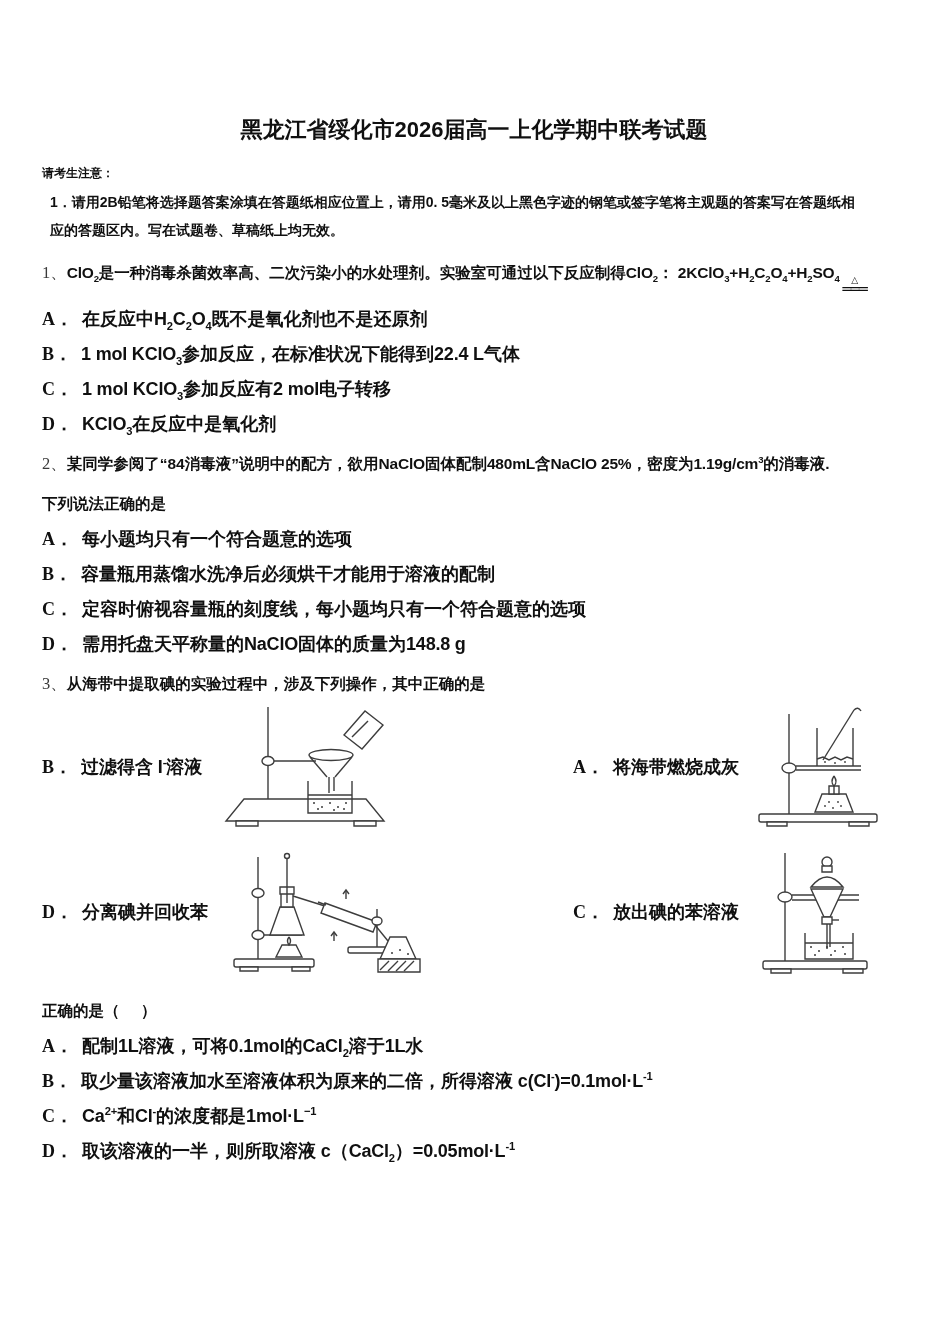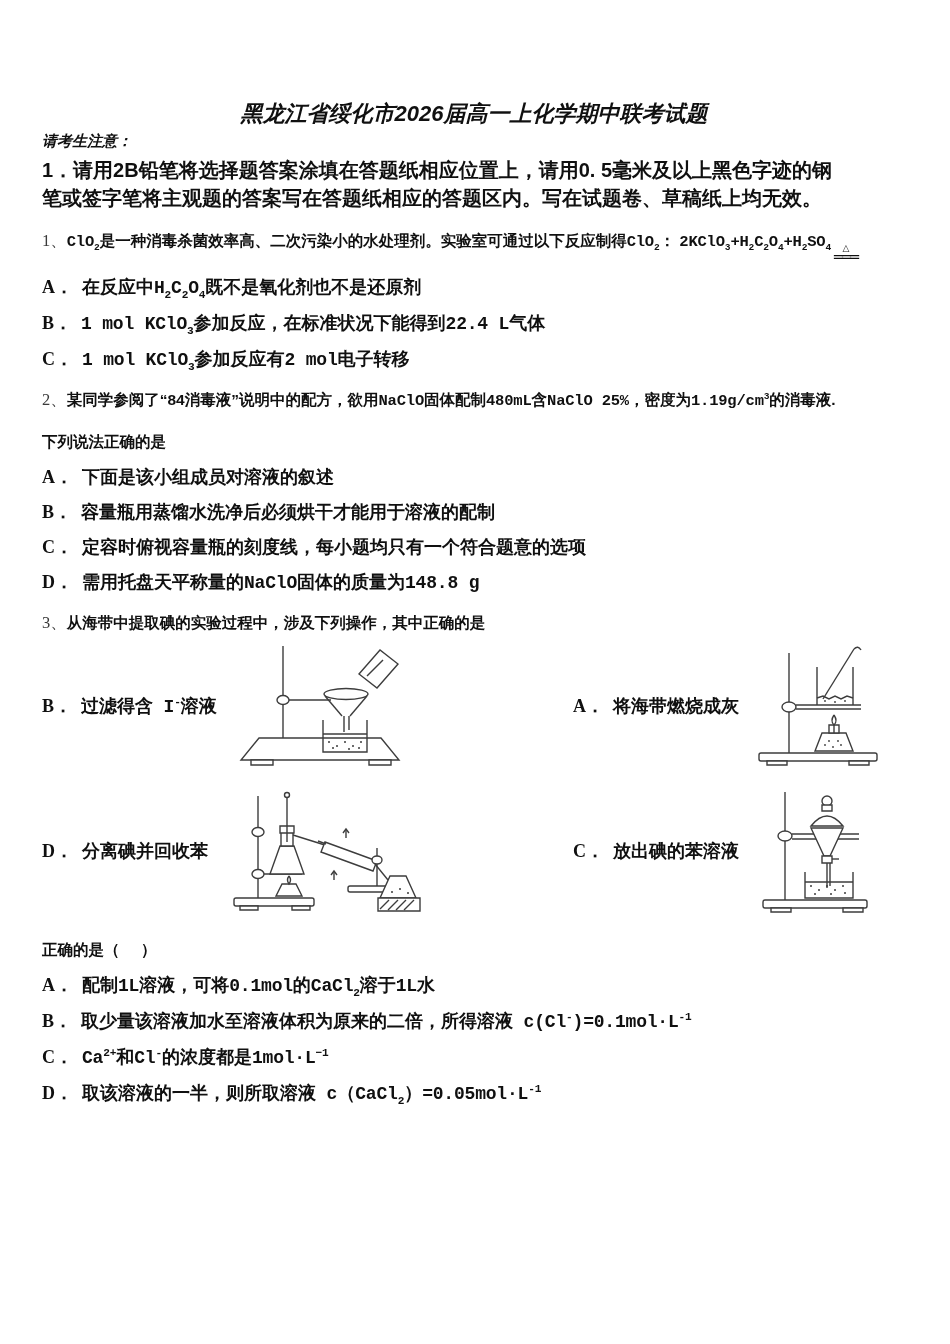--- a/index.html
+++ b/index.html
@@ -5,30 +5,30 @@
   html,body{margin:0;padding:0;background:#fff;}
   body{
     width:950px;height:1344px;overflow:hidden;
     font-family:"Liberation Sans",sans-serif;
     font-weight:700;color:#101010;font-size:16px;
     -webkit-font-smoothing:antialiased;
   }
   .sheet{padding:100px 44px 0 42px;}
   .title{
     text-align:center;font-size:22px;font-weight:700;
-    line-height:28px;margin:0;font-style:italic;
+    line-height:28px;margin:16px;
   }
-  .notice-head{margin-top:0;font-size:15px;line-height:26px;font-style:italic;}
-  .notice{margin:2px 0 0;font-size:20px;line-height:28px;width:806px;}
+  .notice-head{margin-top:0;font-size:12px;line-height:26px;}
+  .notice{margin:2px 8px 0;font-size:14px;line-height:28px;width:806px;}
   .section{margin-top:22px;font-size:15.5px;line-height:24px;}
   .q{margin:0;}
   .stem-line{margin-top:17px;line-height:23px;font-size:15.5px;}
   .opt{margin-top:13px;line-height:22px;font-size:18px;}
   .opt .ol{font-family:"Liberation Serif",serif;font-weight:700;margin-right:9px;}
-  i{font-style:normal;font-family:Liberation Mono, monospace;font-weight:700;letter-spacing:-0.2px;}
+  i{font-style:normal;font-family:Liberation Sans, sans-serif;font-weight:700;letter-spacing:-0.2px;}
   sub,sup{font-size:62%;line-height:0;}
   .qn{font-family:"Liberation Serif",serif;font-weight:400;color:#3a3a3a;font-size:16.5px;}
   .deq{display:inline-flex;flex-direction:column;align-items:center;vertical-align:-5px;line-height:1;margin-left:3px;}
   .deq .dd{font-size:9px;line-height:8px;font-family:"DejaVu Sans",sans-serif;}
   .deq .dl{font-size:15px;line-height:11px;letter-spacing:-1px;font-family:"DejaVu Sans",sans-serif;}
   .fig-row{display:flex;align-items:center;margin-top:6px;}
   .fig-cell{display:flex;align-items:center;}
   .fig-cell .opt{margin-top:0;white-space:nowrap;}
   .col1{width:333px;}
   .col2{flex:1;}
@@ -51,26 +51,27 @@
 
 
   <div class="q">
     <div class="stem-line"><span class="qn">1、</span><i>ClO<sub>2</sub></i>是一种消毒杀菌效率高、二次污染小的水处理剂。实验室可通过以下反应制得<i>ClO<sub>2</sub></i>：&nbsp;<i>2KClO<sub>3</sub>+H<sub>2</sub>C<sub>2</sub>O<sub>4</sub>+H<sub>2</sub>SO<sub>4</sub></i><span class="deq">
           <span class="dd">△</span>
           <span class="dl">═══</span>
         </span></div>
     <div class="opt"><span class="ol">A．</span><span>在反应中<i>H<sub>2</sub>C<sub>2</sub>O<sub>4</sub></i>既不是氧化剂也不是还原剂</span></div>
     <div class="opt"><span class="ol">B．</span><span><i>1 mol KClO<sub>3</sub></i>参加反应，在标准状况下能得到<i>22.4 L</i>气体</span></div>
     <div class="opt"><span class="ol">C．</span><span><i>1 mol KClO<sub>3</sub></i>参加反应有<i>2 mol</i>电子转移</span></div>
+    <div class="opt"><span class="ol">D．</span><span><i>KClO<sub>3</sub></i>在反应中是氧化剂</span></div>
   </div>
 
   <div class="q">
     <div class="stem-line"><span class="qn">2、</span>某同学参阅了“84消毒液”说明中的配方，欲用<i>NaClO</i>固体配制<i>480mL</i>含<i>NaClO 25%</i>，密度为<i>1.19g/cm<sup>3</sup></i>的消毒液.</div>
     <div class="stem-line">下列说法正确的是</div>
-    <div class="opt"><span class="ol">A．</span><span>下面是该小组成员对溶液的叙述</span></div>
+    <div class="opt"><span class="ol">A．</span><span>每小题均只有一个符合题意的选项</span></div>
     <div class="opt"><span class="ol">B．</span><span>容量瓶用蒸馏水洗净后必须烘干才能用于溶液的配制</span></div>
     <div class="opt"><span class="ol">C．</span><span>定容时俯视容量瓶的刻度线，每小题均只有一个符合题意的选项</span></div>
     <div class="opt"><span class="ol">D．</span><span>需用托盘天平称量的<i>NaClO</i>固体的质量为<i>148.8 g</i></span></div>
   </div>
 
   <div class="q">
     <div class="stem-line"><span class="qn">3、</span>从海带中提取碘的实验过程中，涉及下列操作，其中正确的是</div>
 
     <div class="fig-row">
       <div class="fig-cell col2">

